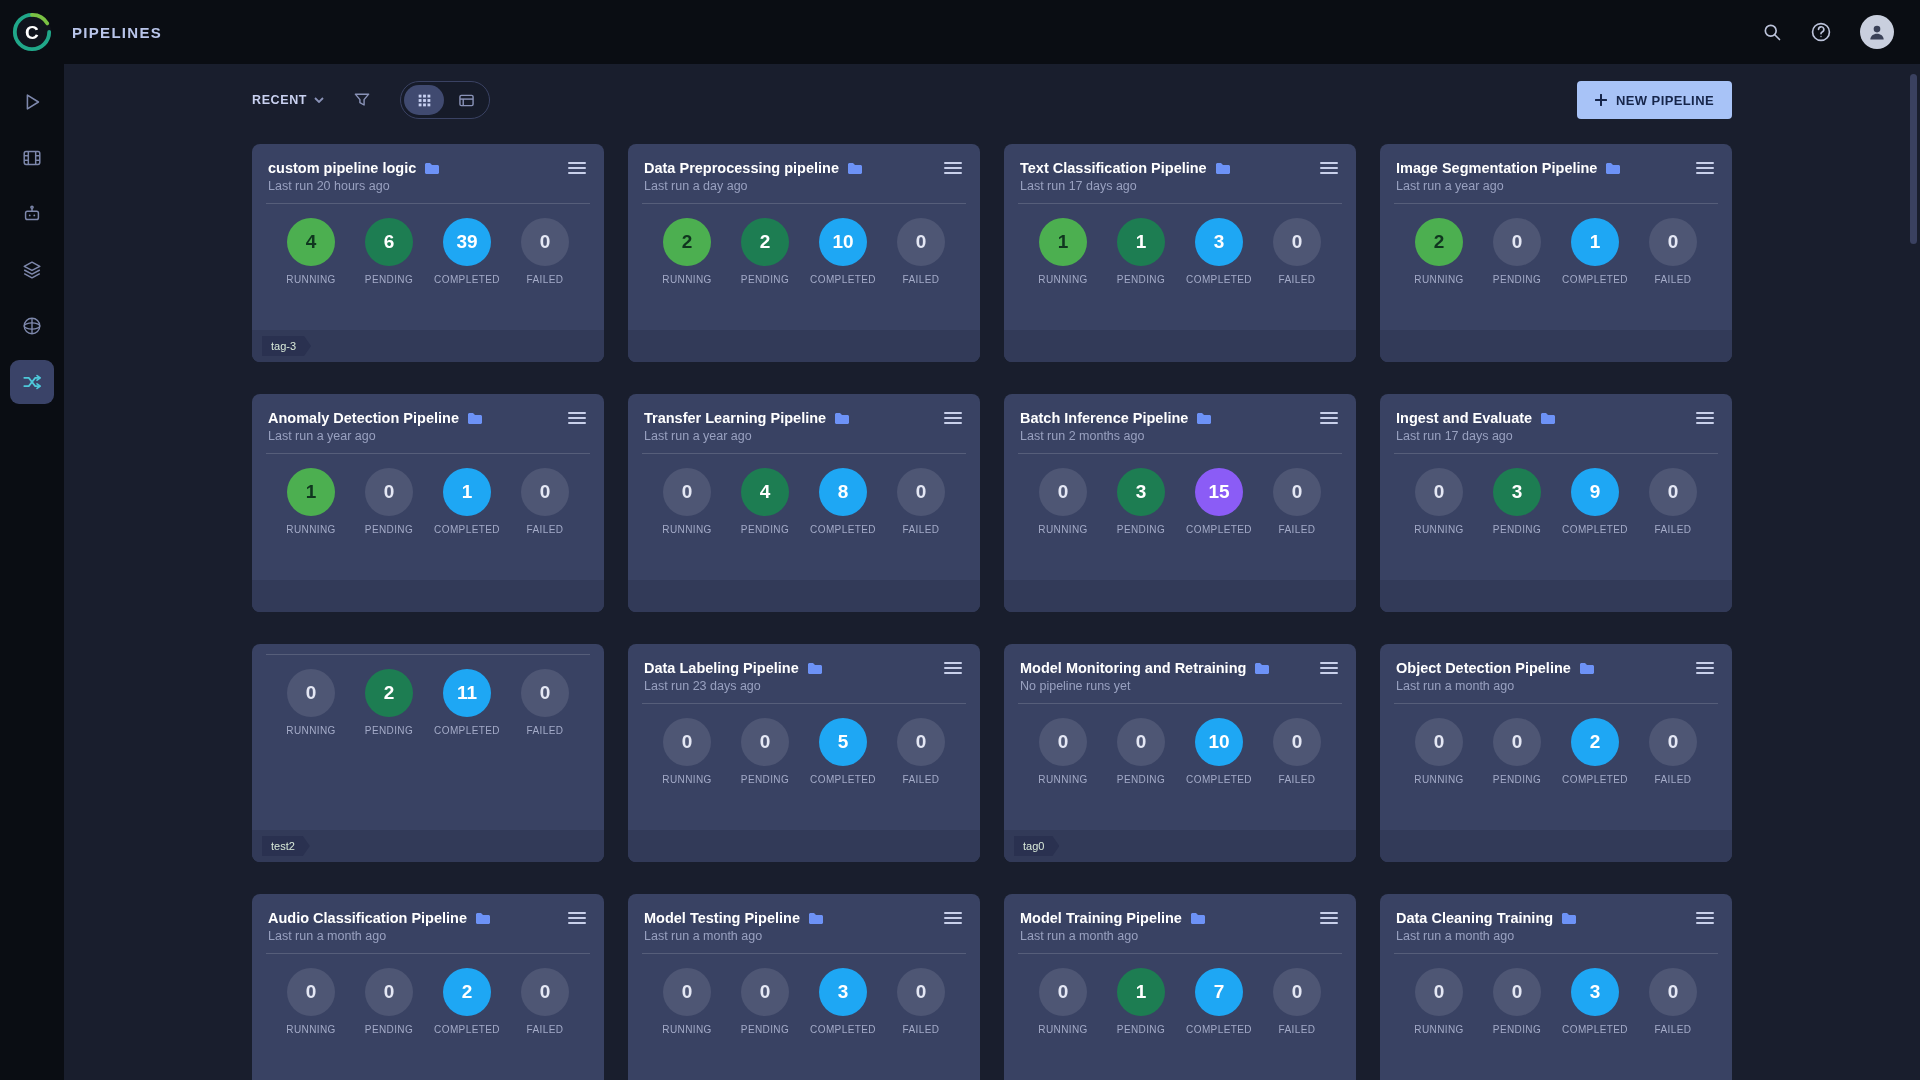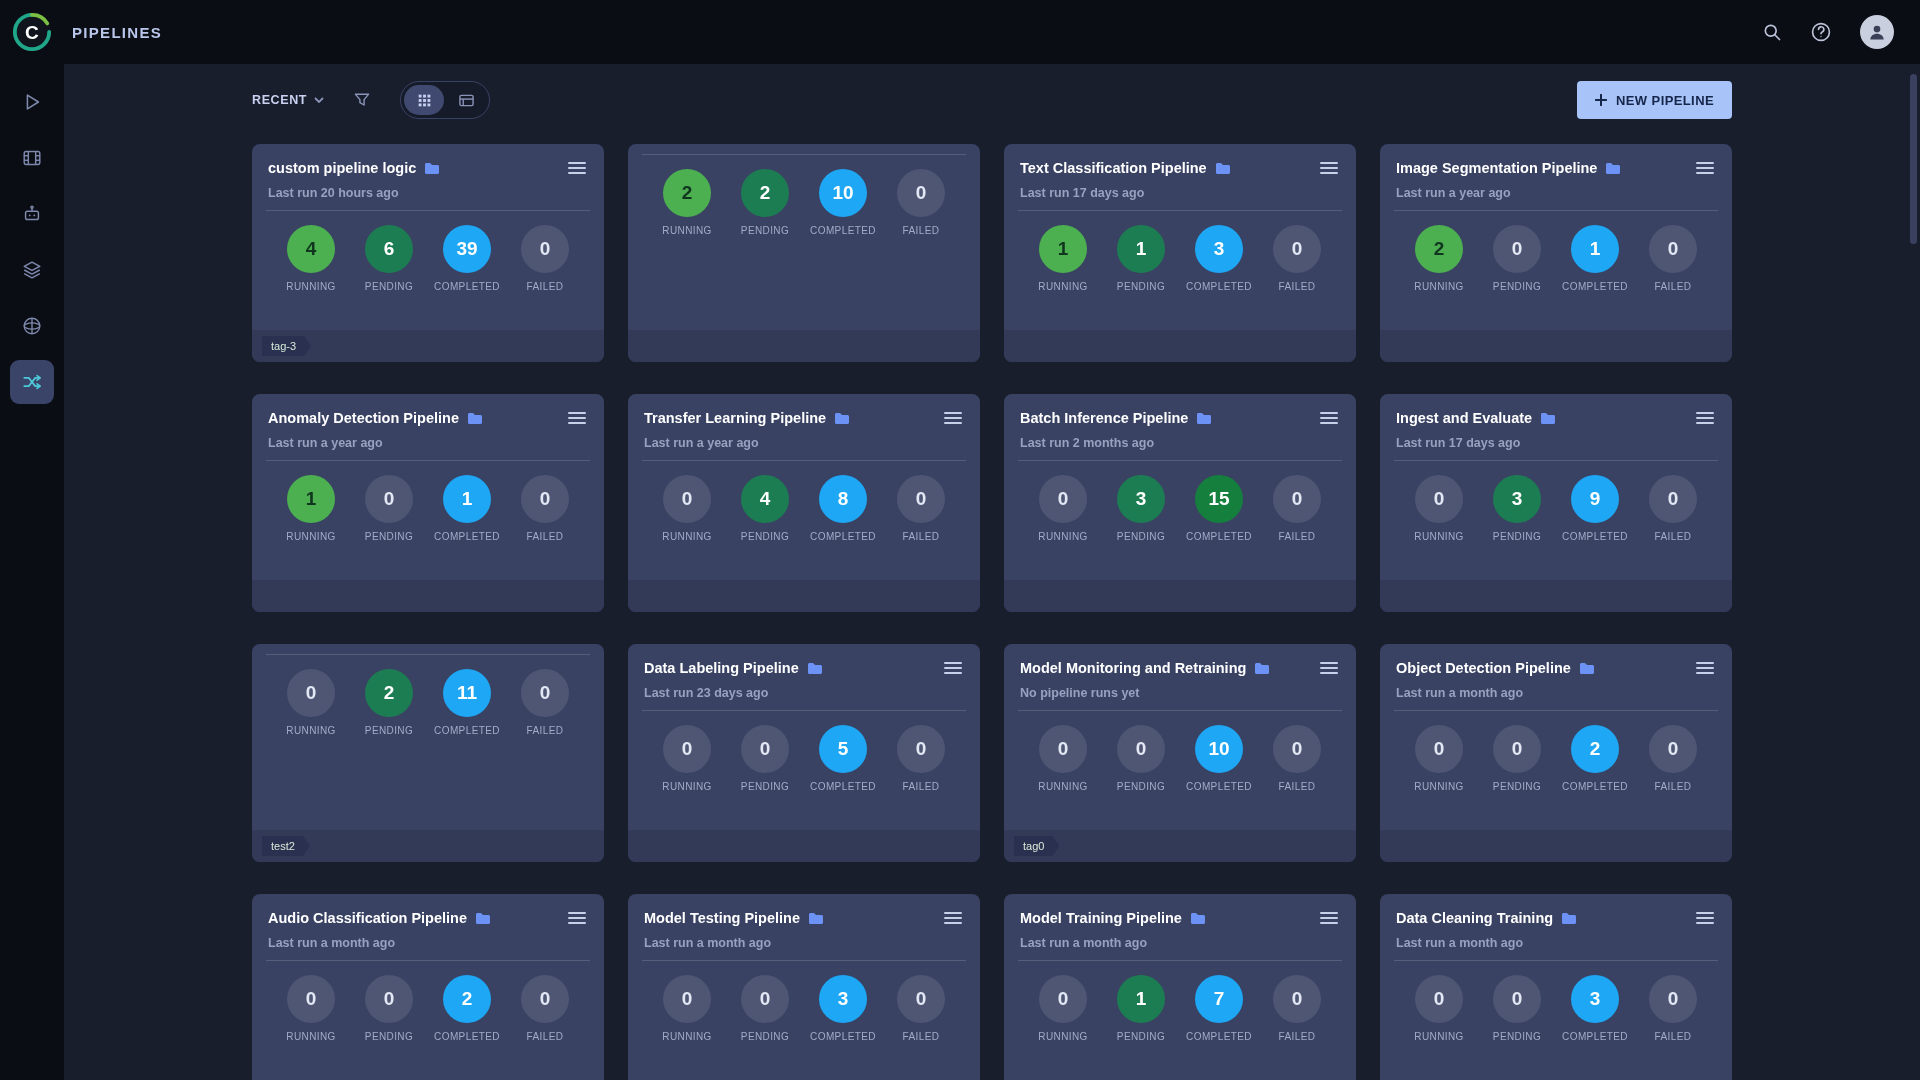--- a/index.html
+++ b/index.html
@@ -45,21 +45,21 @@
   
   .grid { margin-top: 22px; display: grid; grid-template-columns: repeat(4, 352px); gap: 32px 24px; }
   .card { width: 352px; height: 218px; background: #394263; border-radius: 8px;
     display: flex; flex-direction: column; overflow: hidden; cursor: pointer; }
   .card-head { padding: 13px 14px 0 16px; }
   .card-title-row { display: flex; align-items: center; gap: 8px; }
   .card-title { color: #ffffff; font-size: 14.5px; font-weight: bold; white-space: nowrap;
     overflow: hidden; text-overflow: ellipsis; max-width: 255px; }
   .folder-icon { flex: 0 0 auto; }
   .menu-btn { margin-left: auto; display: flex; padding: 4px; cursor: pointer; }
-  .card-lastrun { margin-top: 7px; color: #99a1c0; font-size: 12.5px; font-weight: bold; }
+  .card-lastrun { margin-top: 0; color: #99a1c0; font-size: 12.5px; }
   .card-divider { margin: 10px 14px 0 14px; border-top: 1px solid rgba(255,255,255,.15); }
   .card-stats { display: flex; justify-content: space-between; padding: 14px 24px 0 24px; }
   .stat { display: flex; flex-direction: column; align-items: center; width: 70px; }
   .stat-circle { width: 48px; height: 48px; border-radius: 50%; display: flex;
     align-items: center; justify-content: center; font-size: 19px; font-weight: bold; }
   .stat-label { margin-top: 8px; font-size: 10px; color: #a4abc8; letter-spacing: .4px; }
   .card-footer { margin-top: auto; height: 32px; background: #323a58; display: flex;
     align-items: center; gap: 6px; padding: 0 10px; }
   .tag-chip { height: 20px; display: inline-flex; align-items: center; background: #2a3150;
     color: #d9ead9; font-size: 11px; padding: 0 15px 0 9px;
@@ -235,20 +235,36 @@
         <div class="stat-circle" style="background: rgb(78, 86, 116); color: rgb(228, 231, 244);">0</div>
         <div class="stat-label">FAILED</div>
       </div>
     </div>
     <div class="card-footer">
             <span class="tag-chip">tag-3</span>
           </div>
   </div>
 
   <div class="card">
+    <div class="card-head">
+      <div class="card-title-row">
+        <span class="card-title">Data Preprocessing pipeline</span>
+        <svg class="folder-icon" width="16" height="13" viewBox="0 0 16 13">
+          <path d="M1 2.5 C1 1.7 1.7 1 2.5 1 H6 L8 3 H13.5 C14.3 3 15 3.7 15 4.5 V10.5 C15 11.3 14.3 12 13.5 12 H2.5 C1.7 12 1 11.3 1 10.5 Z" fill="#6d92f6"></path>
+        </svg>
+        <span class="menu-btn">
+          <svg width="18" height="14" viewBox="0 0 18 14" stroke="#c9d0ea" stroke-width="2" stroke-linecap="round">
+            <line x1="1" y1="2" x2="17" y2="2"></line>
+                  <line x1="1" y1="7" x2="17" y2="7"></line>
+                  <line x1="1" y1="12" x2="17" y2="12"></line>
+          </svg>
+        </span>
+      </div>
+      <div class="card-lastrun">Last run a day ago</div>
+    </div>
     <div class="card-divider"></div>
     <div class="card-stats">
       <div class="stat">
         <div class="stat-circle" style="background: rgb(76, 175, 80); color: rgb(16, 54, 31);">2</div>
         <div class="stat-label">RUNNING</div>
       </div>
       <div class="stat">
         <div class="stat-circle" style="background: rgb(29, 125, 82); color: rgb(255, 255, 255);">2</div>
         <div class="stat-label">PENDING</div>
       </div>
@@ -441,21 +457,21 @@
     <div class="card-stats">
       <div class="stat">
         <div class="stat-circle" style="background: rgb(78, 86, 116); color: rgb(228, 231, 244);">0</div>
         <div class="stat-label">RUNNING</div>
       </div>
       <div class="stat">
         <div class="stat-circle" style="background: rgb(29, 125, 82); color: rgb(255, 255, 255);">3</div>
         <div class="stat-label">PENDING</div>
       </div>
       <div class="stat">
-        <div class="stat-circle" style="background: #15803d; color: rgb(255, 255, 255);">15</div>
+        <div class="stat-circle" style="background: #8b5cf6; color: rgb(255, 255, 255);">15</div>
         <div class="stat-label">COMPLETED</div>
       </div>
       <div class="stat">
         <div class="stat-circle" style="background: rgb(78, 86, 116); color: rgb(228, 231, 244);">0</div>
         <div class="stat-label">FAILED</div>
       </div>
     </div>
     <div class="card-footer"></div>
   </div>
 

